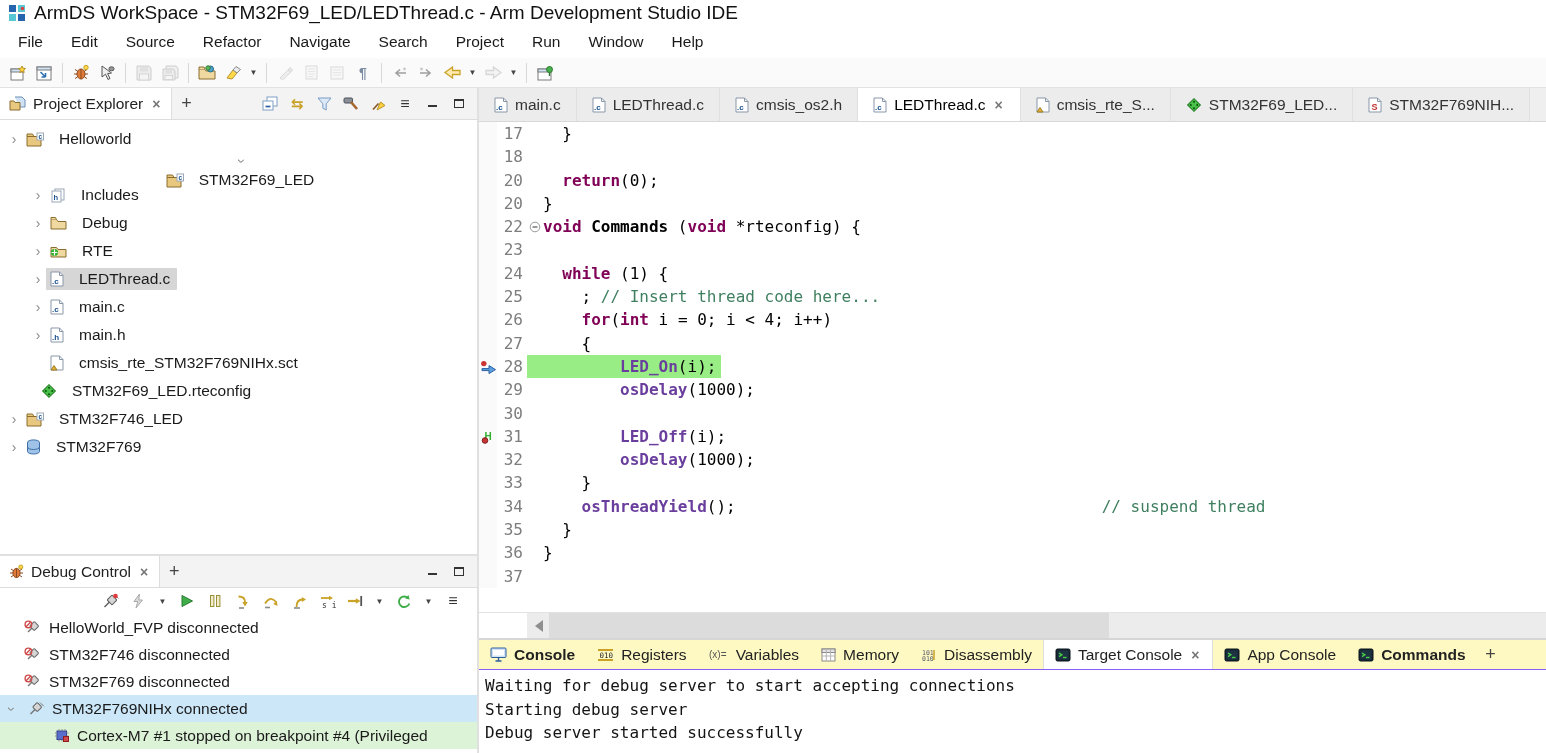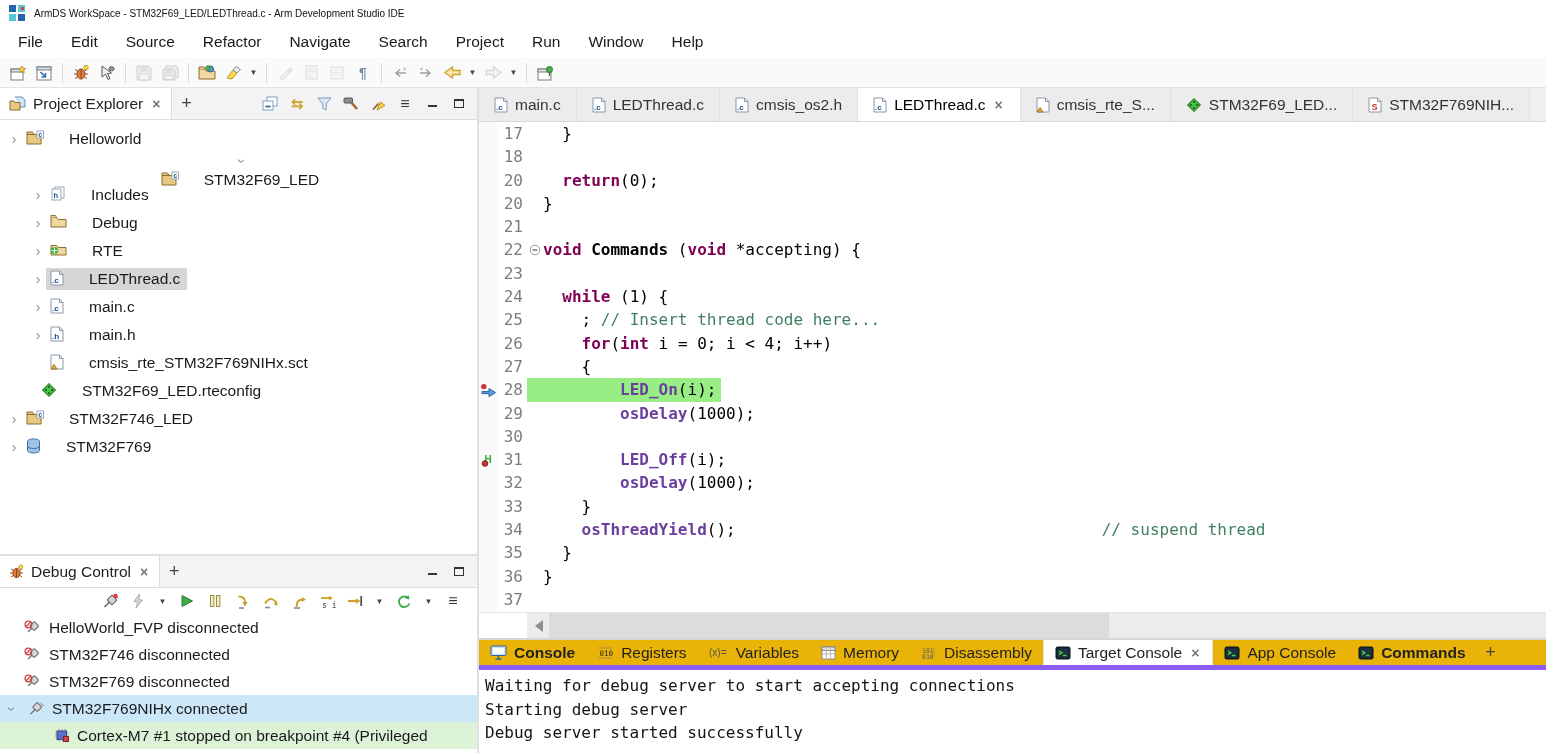--- a/index.html
+++ b/index.html
@@ -1,21 +1,21 @@
 <!DOCTYPE html>
 <html><head>
 <meta charset="utf-8">
 <style>
   * { margin:0; padding:0; box-sizing:border-box; }
   body { background:#888; }
   .app { position:relative; width:1546px; height:753px; background:#fff; overflow:hidden;
          font-family:"Liberation Sans","DejaVu Sans",sans-serif; font-size:15px; color:#1a1a1a; }
   .titlebar { position:absolute; left:0; top:0; width:100%; height:26px; display:flex; align-items:center;
               gap:8px; padding-left:8px; background:#fff; }
-  .titlebar .wtitle { font-size:10px; color:#111; }
+  .titlebar .wtitle { font-size:19px; color:#111; }
   .menubar { position:absolute; left:0; top:26px; width:100%; height:32px; display:flex; align-items:center;
              padding-left:4px; background:#fff; }
   .menu-item { padding:0 14px; height:100%; display:flex; align-items:center; font-size:15.5px; cursor:default; }
   .toolbar { position:absolute; left:0; top:58px; width:100%; height:30px; display:flex; align-items:center;
              padding-left:6px; gap:2px; background:#fafafa; border-bottom:1px solid #e2e2e2; }
   .ti { width:24px; height:24px; display:flex; align-items:center; justify-content:center; border-radius:3px; }
   .ti.dis { opacity:.45; }
   .tsep { width:1px; height:20px; background:#d8d8d8; margin:0 4px; }
   .tdd { width:13px; height:24px; display:flex; align-items:center; justify-content:center;
          font-size:8px; color:#444; }
@@ -35,21 +35,21 @@
   .hti { width:20px; height:22px; display:flex; align-items:center; justify-content:center; border-radius:3px; }
 
   .pe { position:absolute; left:0; top:0; width:100%; height:466px; background:#fff; overflow:hidden; }
   .hsplit { position:absolute; left:0; top:466px; width:100%; height:2px; background:#e0e0e0; }
   .dc { position:absolute; left:0; top:468px; width:100%; height:197px; background:#fff; overflow:hidden; }
 
   .tree { padding-top:5px; }
   .trow { height:28px; display:flex; align-items:center; font-size:15.5px; white-space:nowrap; }
   .arrow { width:16px; text-align:center; color:#8a8a8a; font-size:14px; flex:0 0 16px; }
   .arrow.down { transform:rotate(90deg); }
-  .rowbox { display:flex; align-items:flex-start; gap:25px; padding:2px 7px 2px 4px; border-radius:1px; }
+  .rowbox { display:flex; align-items:center; gap:15px; padding:2px 7px 2px 4px; border-radius:1px; }
   .rowbox.sel { background:#d6d6d6; }
 
   .dc-tools { height:26px; display:flex; align-items:center; justify-content:flex-end; gap:8px; padding-right:14px; }
   .drow { height:27px; display:flex; align-items:center; gap:7px; font-size:15.5px; white-space:nowrap;
           overflow:hidden; padding-left:24px; }
   .drow.seld { background:#cbe7f8; padding-left:4px; }
   .drow.stopped { background:#ddf3d8; padding-left:54px; }
 
   
   .edtabs { height:34px; display:flex; align-items:stretch; background:#efefef; border-bottom:1px solid #d8d8d8;
@@ -73,21 +73,21 @@
   .tok-cm { color:#3f7f5f; }
   .hscroll { height:26px; background:#f4f4f4; border-top:1px solid #e3e3e3; display:flex; align-items:center; }
   .hs-spacer { width:48px; height:100%; background:#fff; flex:0 0 48px; }
   .hs-track { flex:1; height:100%; background:#ececec; display:flex; align-items:center; }
   .hs-left { width:0; height:0; border-top:6px solid transparent; border-bottom:6px solid transparent;
              border-right:8px solid #8f8f8f; margin-left:8px; }
   .hs-thumb { height:100%; width:55%; background:#dcdcdc; margin-left:6px; }
 
   
   .consplit { height:2px; background:#d6d6d6; }
-  .contabs { height:30px; display:flex; align-items:stretch; background:#eab308; border-bottom:5px solid #8b5cf6; }
+  .contabs { height:30px; display:flex; align-items:stretch; background:#fef9c3; border-bottom:1px solid #8b5cf6; }
   .contab { display:flex; align-items:center; gap:7px; padding:0 11px; font-size:15.5px; color:#222;
             white-space:nowrap; }
   .contab.bold { font-weight:bold; }
   .contab.active { background:#fff; border-right:1px solid #ddd; border-left:1px solid #ddd; }
   .conbody { background:#fff; padding:4px 0 0 6px; font-family:"DejaVu Sans Mono","Liberation Mono",monospace;
              font-size:16px; line-height:23.5px; color:#141414; }
   .wmin-g { display:inline-block; width:9px; height:7px; border-bottom:2px solid #333; }
   .wmax-g { display:inline-block; width:10px; height:9px; border:1px solid #333; border-top:2px solid #333; }
 </style>
 </head>
@@ -688,25 +688,24 @@
             </svg>
           </span>
           <span>STM32F769NIH...</span>
         </div>
       </div>
     <div class="codewrap" id="codearea">
         <div class="cl"><span class="ann"></span><span class="ln">17</span><span class="lbody"><span class="fold"></span><span class="ct"><span class="tok-pl">  }</span></span></span></div>
         <div class="cl"><span class="ann"></span><span class="ln">18</span><span class="lbody"><span class="fold"></span><span class="ct"></span></span></div>
         <div class="cl"><span class="ann"></span><span class="ln">20</span><span class="lbody"><span class="fold"></span><span class="ct"><span class="tok-pl">  </span><span class="tok-kw">return</span><span class="tok-pl">(0);</span></span></span></div>
         <div class="cl"><span class="ann"></span><span class="ln">20</span><span class="lbody"><span class="fold"></span><span class="ct"><span class="tok-pl">}</span></span></span></div>
-        <div class="cl"><span class="ann"></span><span class="ln">21</span><span class="lbody"><span class="fold"></span><span class="ct"></span></span></div>
         <div class="cl"><span class="ann"></span><span class="ln">22</span><span class="lbody"><span class="fold"><svg width="12" height="12">
                 <circle cx="6" cy="6" r="4.8" fill="#fff" stroke="#9a9a9a"></circle>
                 <path d="M3.5 6 H8.5" stroke="#555" stroke-width="1.2"></path>
-              </svg></span><span class="ct"><span class="tok-kw">void</span><span class="tok-pl"> </span><span class="tok-def">Commands</span><span class="tok-pl"> (</span><span class="tok-kw">void</span><span class="tok-pl"> *accepting) {</span></span></span></div>
+              </svg></span><span class="ct"><span class="tok-kw">void</span><span class="tok-pl"> </span><span class="tok-def">Commands</span><span class="tok-pl"> (</span><span class="tok-kw">void</span><span class="tok-pl"> *rteconfig) {</span></span></span></div>
         <div class="cl"><span class="ann"></span><span class="ln">23</span><span class="lbody"><span class="fold"></span><span class="ct"></span></span></div>
         <div class="cl"><span class="ann"></span><span class="ln">24</span><span class="lbody"><span class="fold"></span><span class="ct"><span class="tok-pl">  </span><span class="tok-kw">while</span><span class="tok-pl"> (1) {</span></span></span></div>
         <div class="cl"><span class="ann"></span><span class="ln">25</span><span class="lbody"><span class="fold"></span><span class="ct"><span class="tok-pl">    ; </span><span class="tok-cm">// Insert thread code here...</span></span></span></div>
         <div class="cl"><span class="ann"></span><span class="ln">26</span><span class="lbody"><span class="fold"></span><span class="ct"><span class="tok-pl">    </span><span class="tok-kw">for</span><span class="tok-pl">(</span><span class="tok-kw">int</span><span class="tok-pl"> i = 0; i &lt; 4; i++)</span></span></span></div>
         <div class="cl"><span class="ann"></span><span class="ln">27</span><span class="lbody"><span class="fold"></span><span class="ct"><span class="tok-pl">    {</span></span></span></div>
         <div class="cl"><span class="ann"><span class="ic"><svg width="17" height="14">
                 <circle cx="3.8" cy="3.6" r="2.7" fill="#cc3333"></circle>
                 <path d="M2 8.6 H9 V5.6 L15.5 9.6 L9 13.6 V10.6 H2 Z" fill="#5aa0e0" stroke="#2a5f9e"></path>
               </svg></span></span><span class="ln">28</span><span class="lbody hl"><span class="fold"></span><span class="ct"><span class="tok-pl">        </span><span class="tok-fn">LED_On</span><span class="tok-pl">(i);</span></span></span></div>
         <div class="cl"><span class="ann"></span><span class="ln">29</span><span class="lbody"><span class="fold"></span><span class="ct"><span class="tok-pl">        </span><span class="tok-fn">osDelay</span><span class="tok-pl">(1000);</span></span></span></div>

